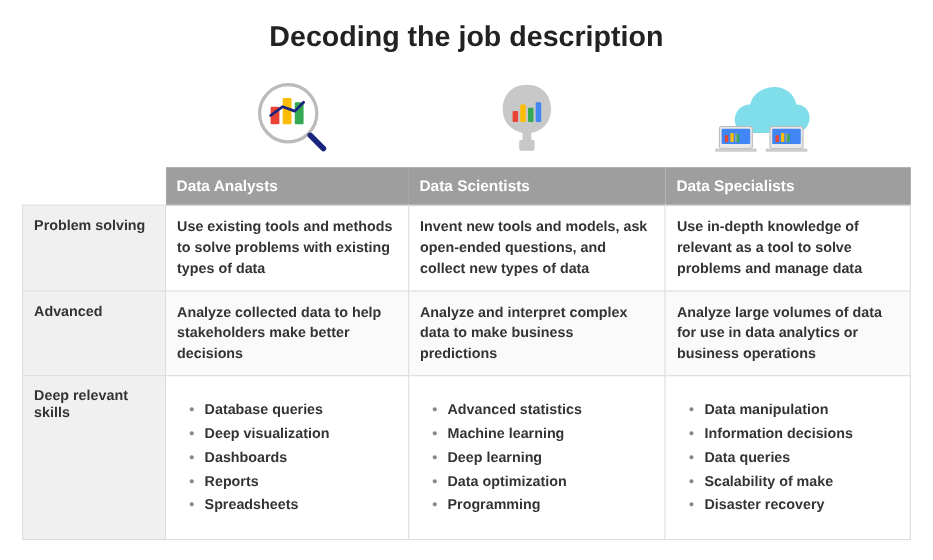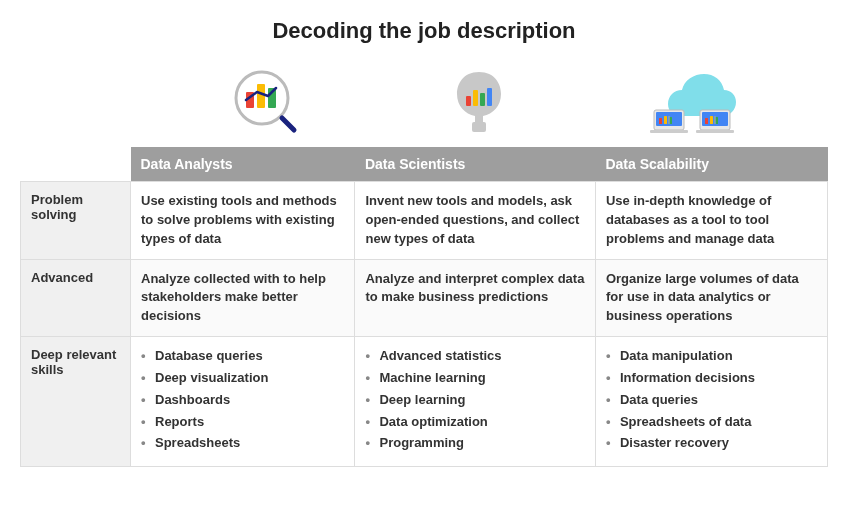--- a/index.html
+++ b/index.html
@@ -7,21 +7,21 @@
       font-family: Arial, sans-serif;
       background: #fff;
       width: 848px;
       min-height: 509px;
       display: flex;
       flex-direction: column;
       align-items: center;
       padding: 18px 20px 20px;
     }
     h1 {
-      font-size: 22px;
+      font-size: 26px;
       font-weight: 700;
       margin-bottom: 18px;
       color: #222;
     }
     .icons-row {
       display: flex;
       width: 100%;
       justify-content: space-around;
       align-items: flex-end;
       margin-bottom: 10px;
@@ -58,34 +58,34 @@
     tbody tr td {
       padding: 10px 10px;
       vertical-align: top;
       border: 1px solid #ddd;
     }
     tbody tr td:first-child {
       background: #f0f0f0;
       font-weight: 600;
       font-size: 13px;
       color: #333;
-      width: 110px;
+      width: 130px;
     }
     tbody tr:nth-child(even) td:not(:first-child) {
       background: #fafafa;
     }
     tbody tr td:not(:first-child) {
       color: #333;
       line-height: 1.45;
       font-weight: bold;
     }
     ul.skills {
       list-style: none;
       padding: 0;
-      margin: 0;
+      margin: 11px;
     }
     ul.skills li {
       position: relative;
       padding-left: 14px;
       margin-bottom: 3px;
       font-size: 13px;
       color: #333;
     }
     ul.skills li::before {
       content: '•';
@@ -165,35 +165,35 @@
     </svg>
   </div>
 </div>
 
 <table>
   <thead>
     <tr>
       <th></th>
       <th>Data Analysts</th>
       <th>Data Scientists</th>
-      <th>Data Scalability</th>
+      <th>Data Specialists</th>
     </tr>
   </thead>
   <tbody>
     <tr>
       <td>Problem solving</td>
       <td>Use existing tools and methods to solve problems with existing types of data</td>
       <td>Invent new tools and models, ask open-ended questions, and collect new types of data</td>
-      <td>Use in-depth knowledge of databases as a tool to tool problems and manage data</td>
+      <td>Use in-depth knowledge of relevant as a tool to solve problems and manage data</td>
     </tr>
     <tr>
       <td>Advanced</td>
-      <td>Analyze collected with to help stakeholders make better decisions</td>
+      <td>Analyze collected data to help stakeholders make better decisions</td>
       <td>Analyze and interpret complex data to make business predictions</td>
-      <td>Organize large volumes of data for use in data analytics or business operations</td>
+      <td>Analyze large volumes of data for use in data analytics or business operations</td>
     </tr>
     <tr>
       <td>Deep relevant skills</td>
       <td>
         <ul class="skills">
         <li>Database queries</li>
             <li>Deep visualization</li>
             <li>Dashboards</li>
             <li>Reports</li>
             <li>Spreadsheets</li>
@@ -206,19 +206,19 @@
             <li>Deep learning</li>
             <li>Data optimization</li>
             <li>Programming</li>
           </ul>
       </td>
       <td>
         <ul class="skills">
         <li>Data manipulation</li>
             <li>Information decisions</li>
             <li>Data queries</li>
-            <li>Spreadsheets of data</li>
+            <li>Scalability of make</li>
             <li>Disaster recovery</li>
           </ul>
       </td>
     </tr>
   </tbody>
 </table>
 
 </body></html>

